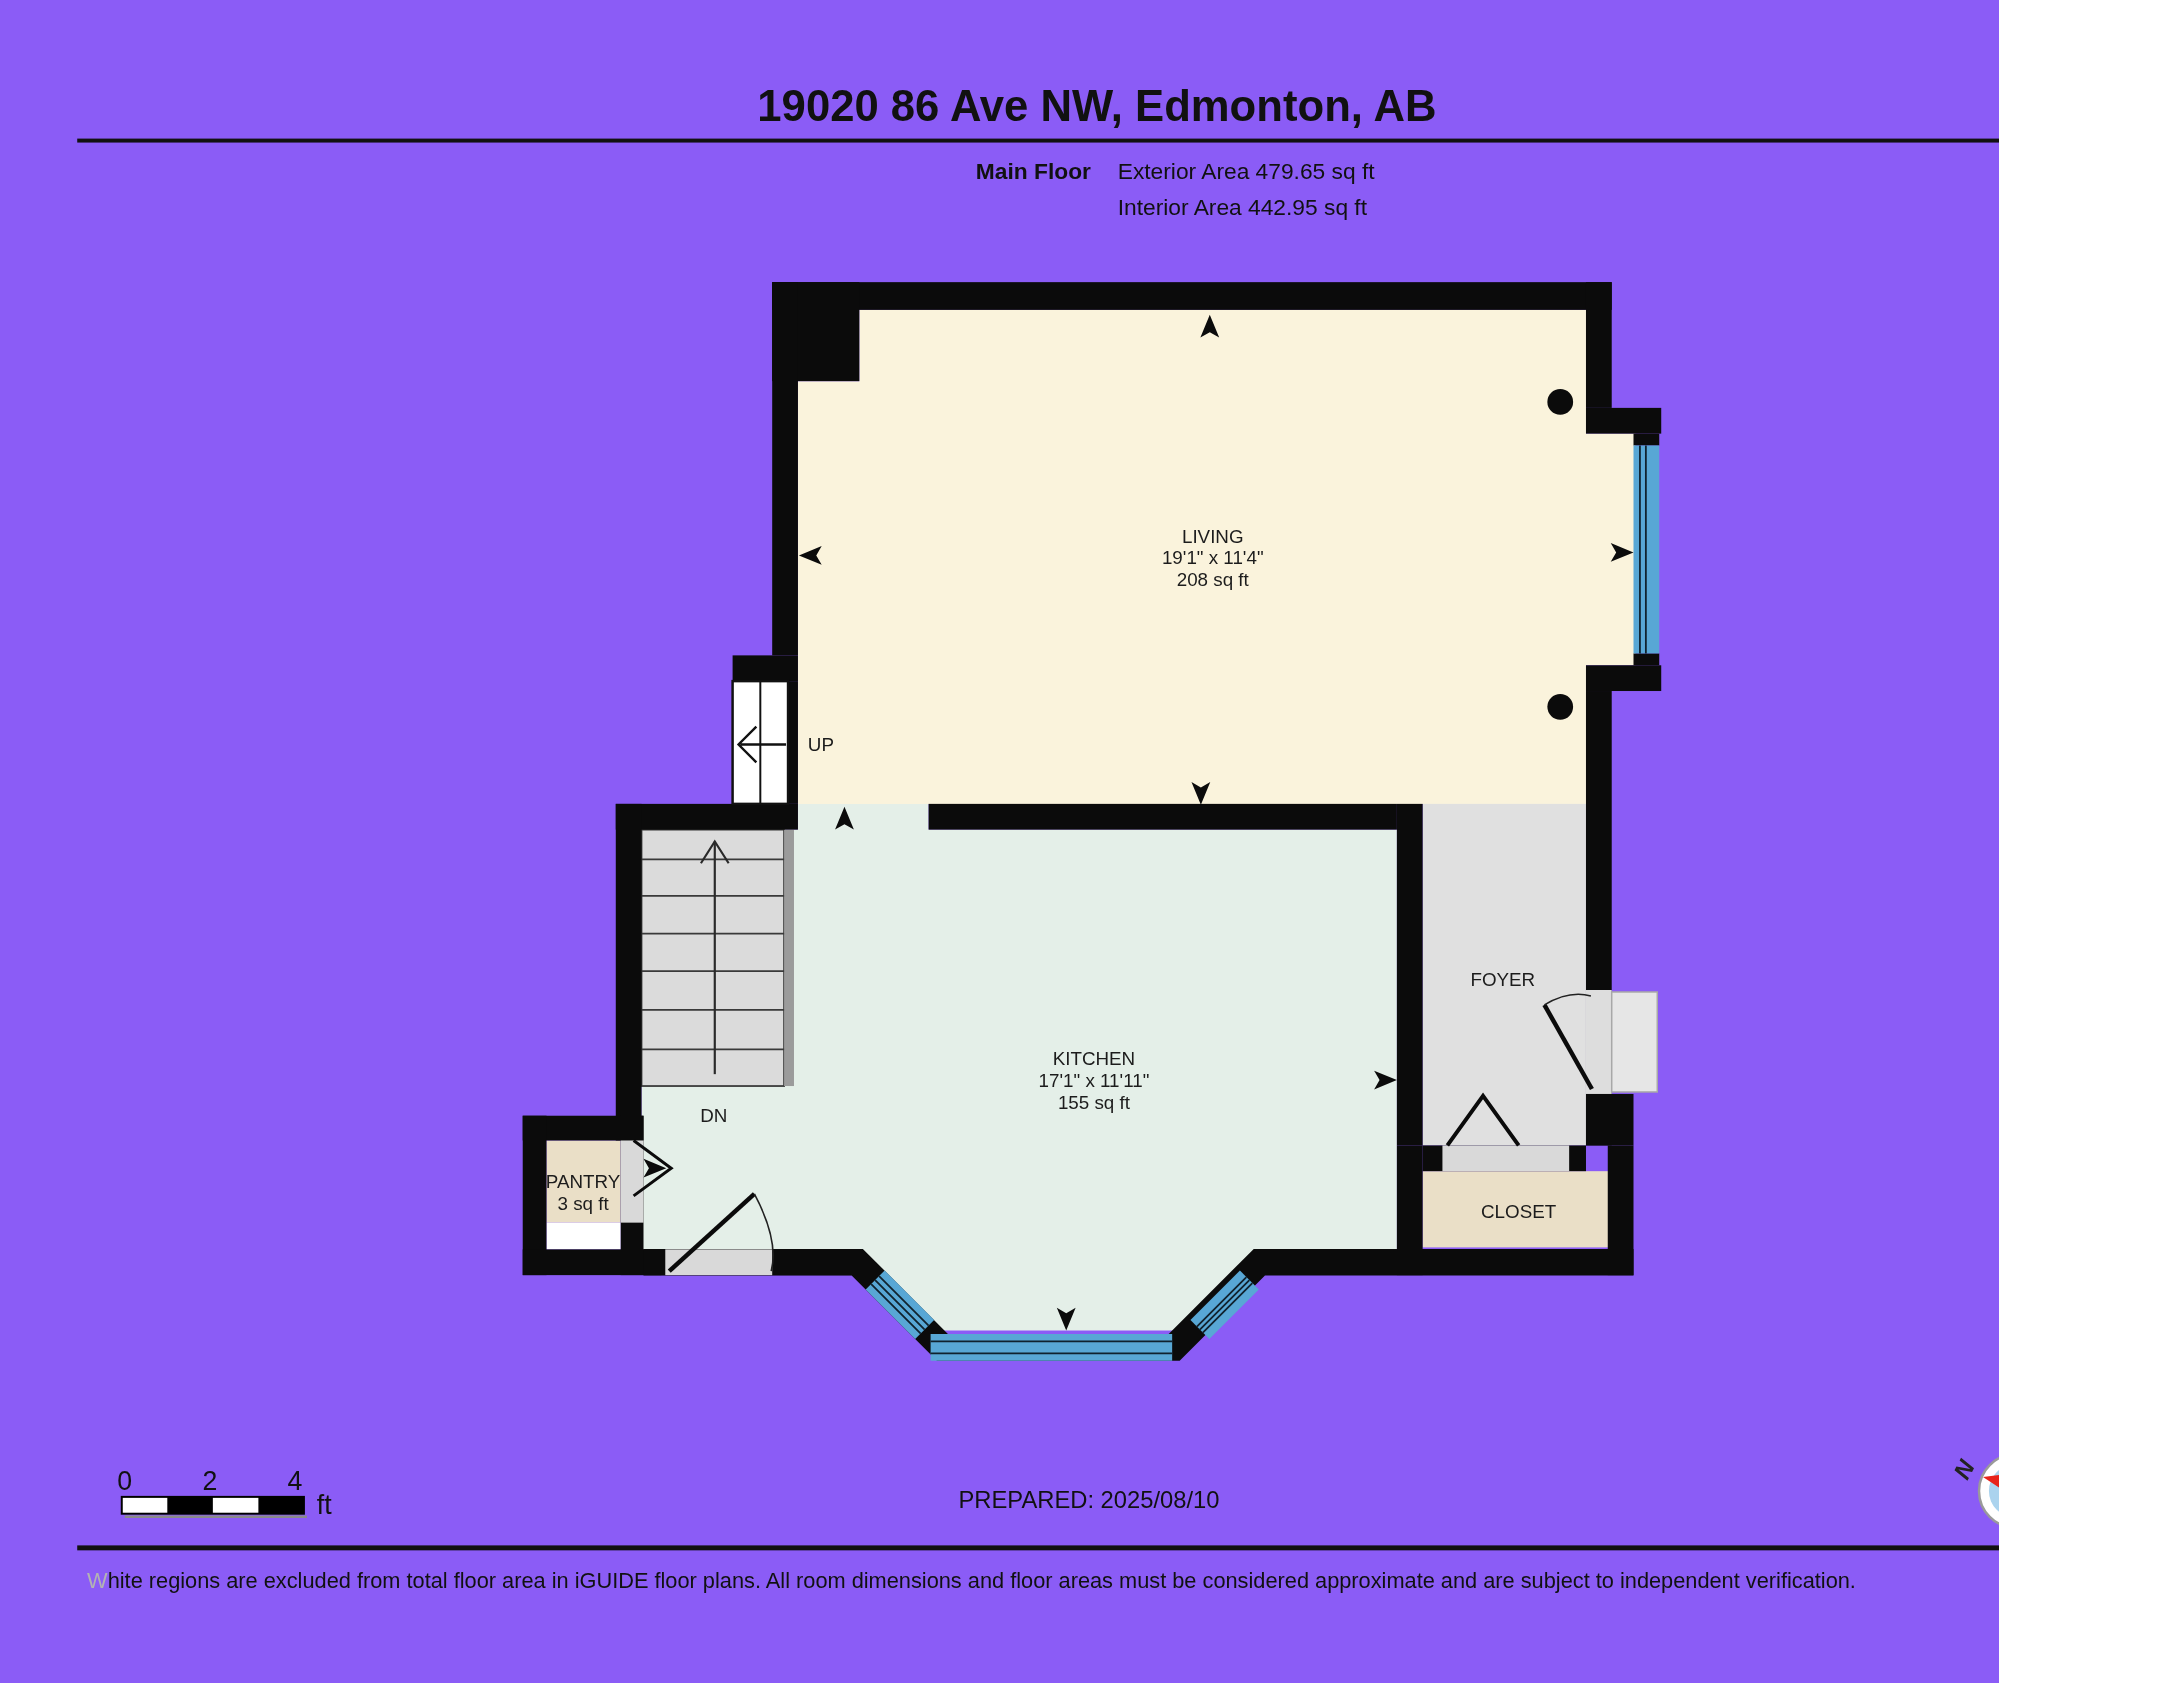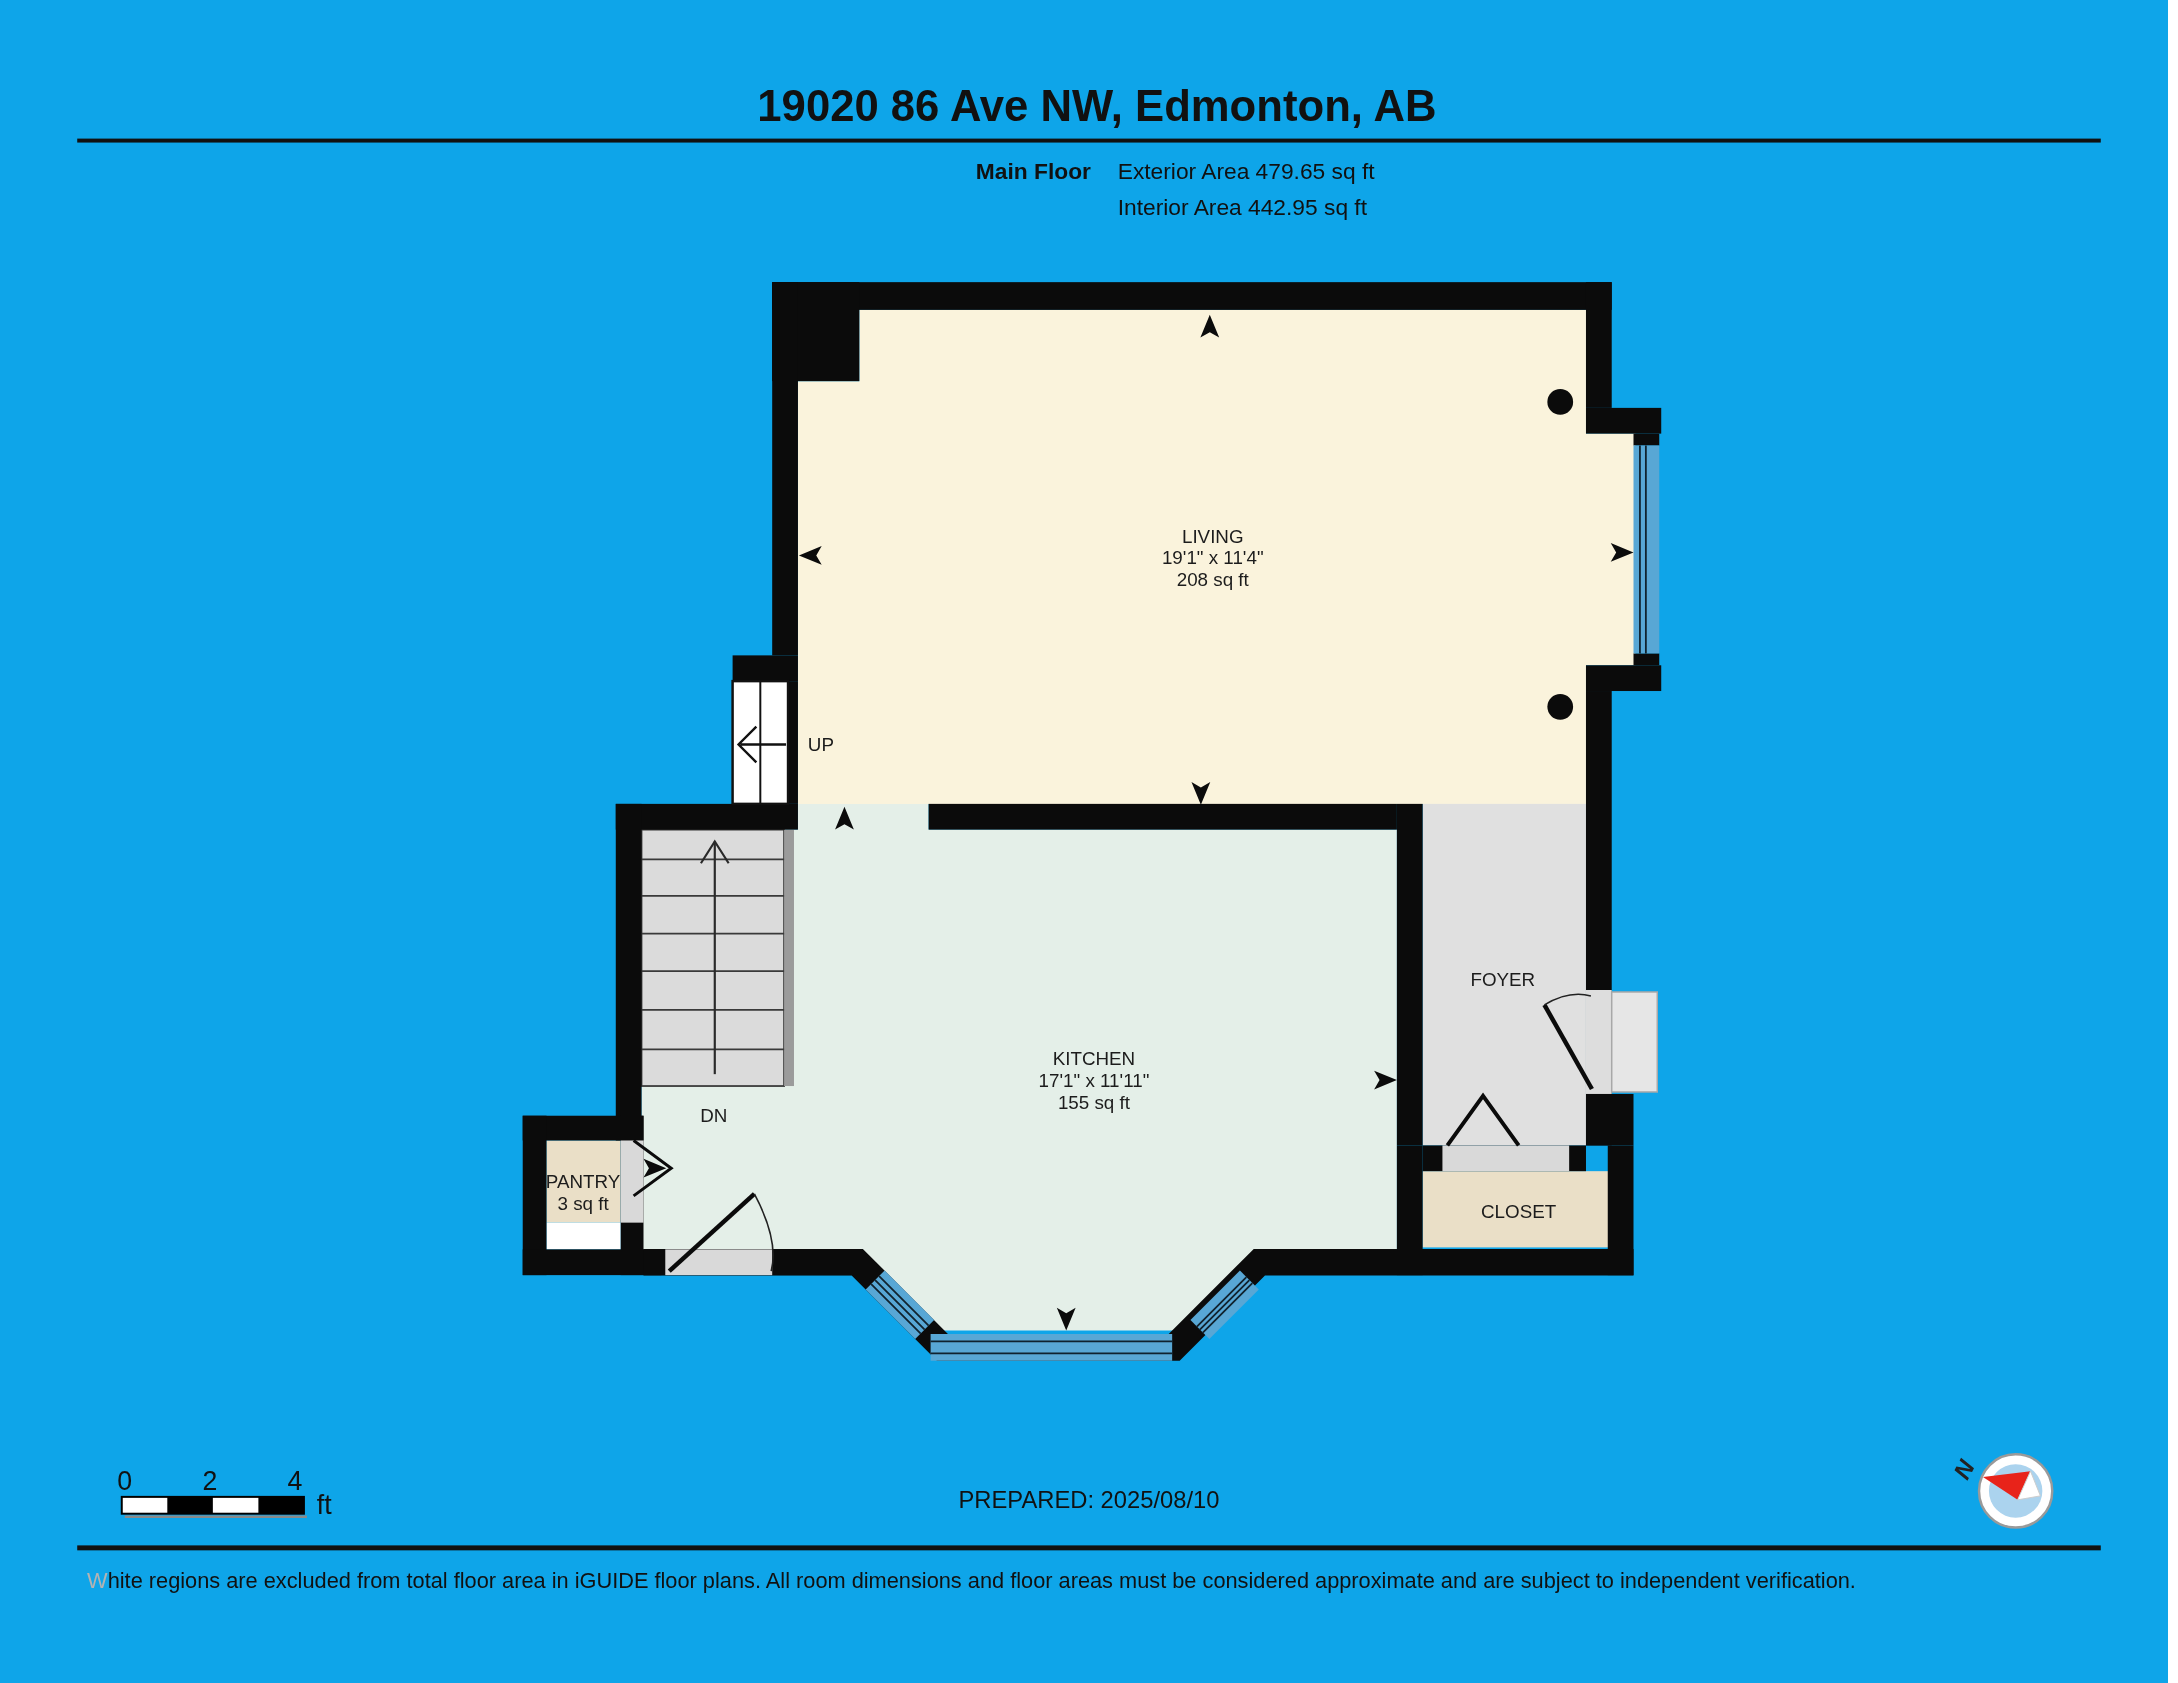--- a/index.html
+++ b/index.html
@@ -1,20 +1,20 @@
 <!DOCTYPE html>
 <html><head>
 <meta charset="utf-8">
 <style>
   html, body { margin: 0; padding: 0; background: #ffffff; }
   .page {
     position: relative;
-    width: 2168px;
+    width: 1999px;
     height: 1683px;
-    background: #0ea5e9;
+    background: #8b5cf6;
     font-family: "Liberation Sans", sans-serif;
     overflow: hidden;
   }
   svg { display: block; }
   text { font-family: "Liberation Sans", sans-serif; fill: #111; }
   .t-title      { font-size: 44px; font-weight: bold; }
   .t-sub        { font-size: 23px; }
   .t-sub-bold   { font-size: 23px; font-weight: bold; }
   .t-room       { font-size: 19px; fill: #1c1c1c; }
   .t-scale      { font-size: 27px; }

